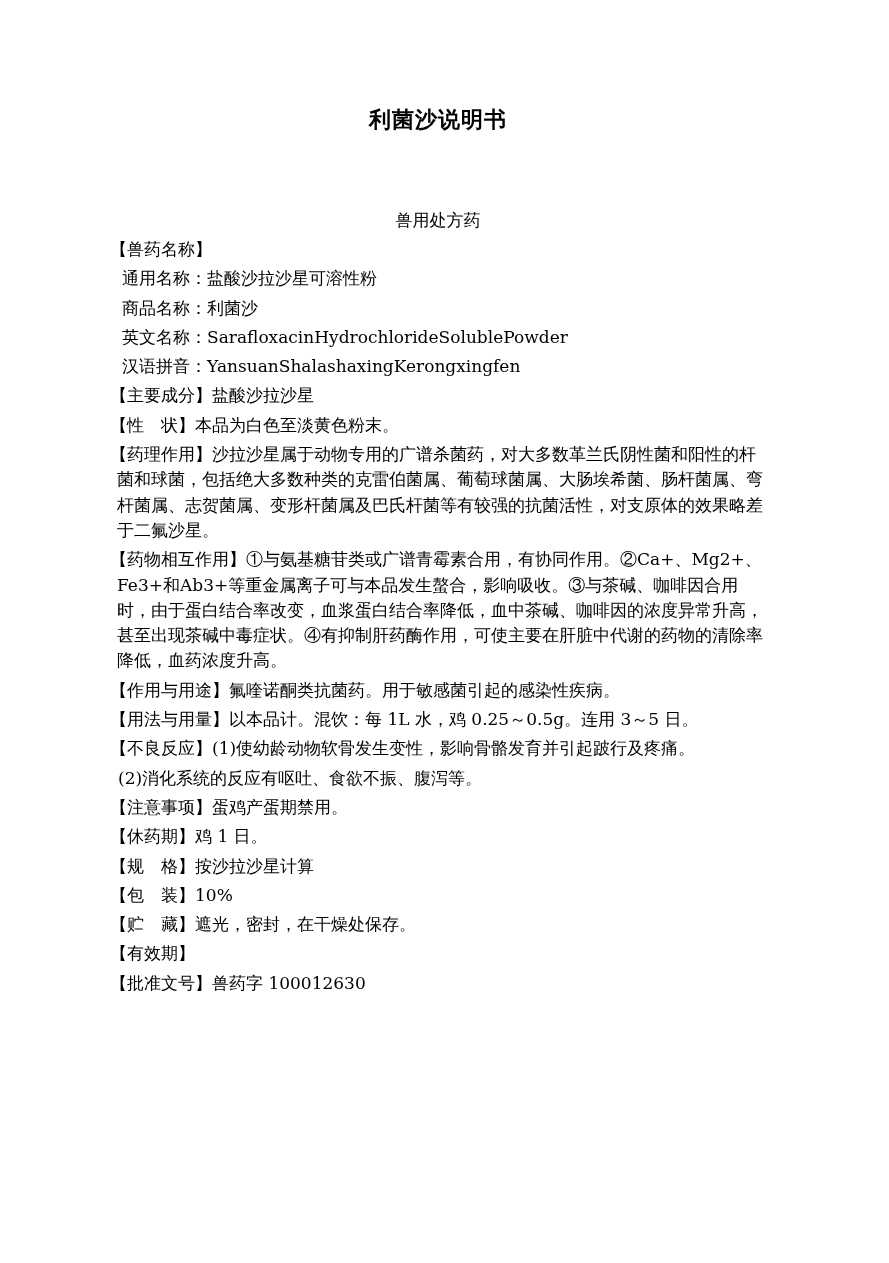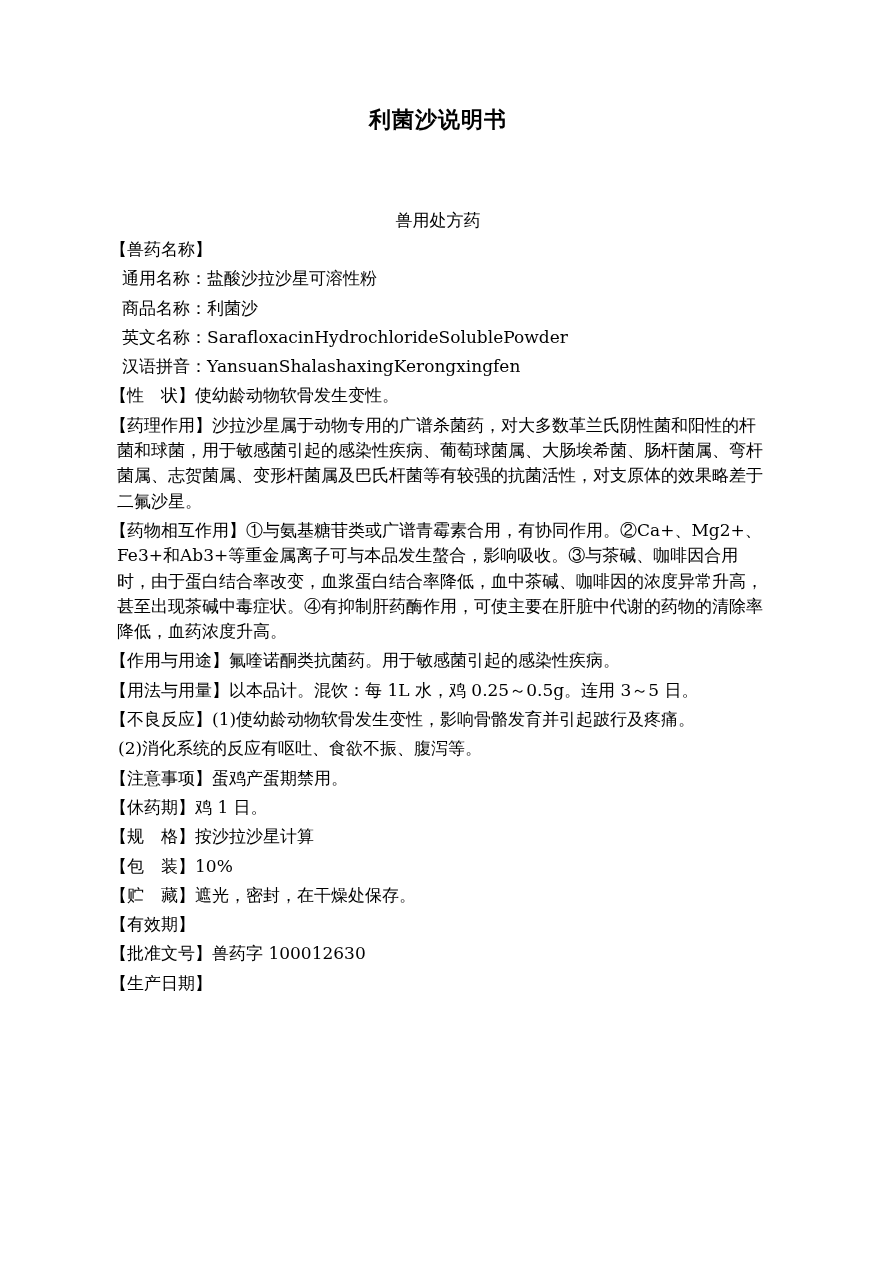--- a/index.html
+++ b/index.html
@@ -66,22 +66,23 @@
     <div class="doc-title">利菌沙说明书</div>
 
     <div class="rx-line">兽用处方药</div>
 
     <div class="body-text">
       <div class="para">【兽药名称】</div>
       <div class="sub">通用名称：盐酸沙拉沙星可溶性粉</div>
       <div class="sub">商品名称：利菌沙</div>
       <div class="sub">英文名称：SarafloxacinHydrochlorideSolublePowder</div>
       <div class="sub">汉语拼音：YansuanShalashaxingKerongxingfen</div>
-      <div class="para">【性　状】使幼龄动物软骨发生变性。</div>
-      <div class="para">【药理作用】沙拉沙星属于动物专用的广谱杀菌药，对大多数革兰氏阴性菌和阳性的杆菌和球菌，用于敏感菌引起的感染性疾病、葡萄球菌属、大肠埃希菌、肠杆菌属、弯杆菌属、志贺菌属、变形杆菌属及巴氏杆菌等有较强的抗菌活性，对支原体的效果略差于二氟沙星。</div>
+      <div class="para">【主要成分】盐酸沙拉沙星</div>
+      <div class="para">【性　状】本品为白色至淡黄色粉末。</div>
+      <div class="para">【药理作用】沙拉沙星属于动物专用的广谱杀菌药，对大多数革兰氏阴性菌和阳性的杆菌和球菌，包括绝大多数种类的克雷伯菌属、葡萄球菌属、大肠埃希菌、肠杆菌属、弯杆菌属、志贺菌属、变形杆菌属及巴氏杆菌等有较强的抗菌活性，对支原体的效果略差于二氟沙星。</div>
       <div class="para">【药物相互作用】①与氨基糖苷类或广谱青霉素合用，有协同作用。②Ca+、Mg2+、Fe3+和Ab3+等重金属离子可与本品发生螯合，影响吸收。③与茶碱、咖啡因合用时，由于蛋白结合率改变，血浆蛋白结合率降低，血中茶碱、咖啡因的浓度异常升高，甚至出现茶碱中毒症状。④有抑制肝药酶作用，可使主要在肝脏中代谢的药物的清除率降低，血药浓度升高。</div>
       <div class="para">【作用与用途】氟喹诺酮类抗菌药。用于敏感菌引起的感染性疾病。</div>
       <div class="para">【用法与用量】以本品计。混饮：每 1L 水，鸡 0.25～0.5g。连用 3～5 日。</div>
       <div class="para">【不良反应】(1)使幼龄动物软骨发生变性，影响骨骼发育并引起跛行及疼痛。</div>
       <div class="subitem">(2)消化系统的反应有呕吐、食欲不振、腹泻等。</div>
       <div class="para">【注意事项】蛋鸡产蛋期禁用。</div>
       <div class="para">【休药期】鸡 1 日。</div>
       <div class="para">【规　格】按沙拉沙星计算</div>
       <div class="para">【包　装】10%</div>
       <div class="para">【贮　藏】遮光，密封，在干燥处保存。</div>

